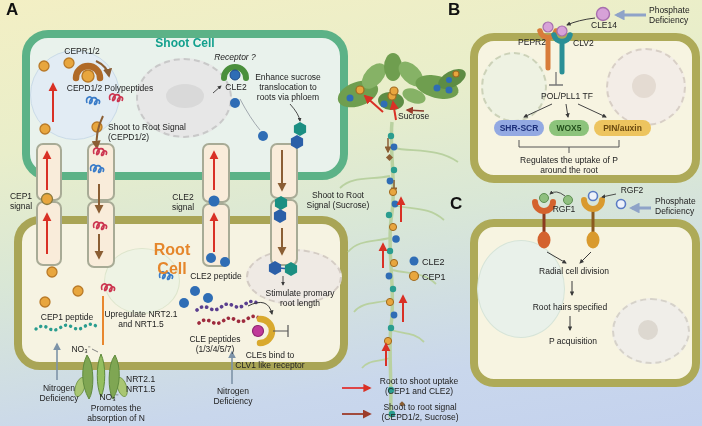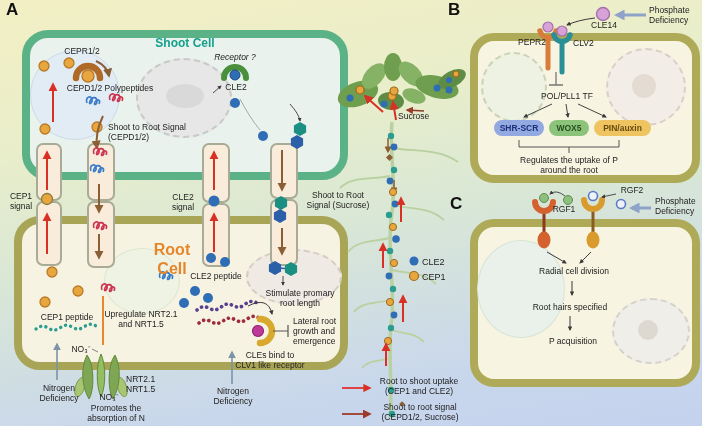--- a/index.html
+++ b/index.html
@@ -291,20 +291,23 @@
   </svg>
 
   <div class="panel-letter" style="left:6px;top:0px;">A</div>
   <div class="lbl title-shoot" style="left:120px;top:36px;width:130px;">Shoot Cell</div>
   <div class="lbl" style="left:56px;top:46px;width:52px;">CEPR1/2</div>
   <div class="lbl" style="left:58px;top:83px;width:104px;">CEPD1/2 Polypeptides</div>
   <div class="lbl left" style="left:108px;top:122px;width:92px;">Shoot to Root Signal
 (CEPD1/2)</div>
   <div class="lbl" style="left:210px;top:52px;width:50px;font-style:italic;">Receptor ?</div>
   <div class="lbl" style="left:214px;top:82px;width:44px;">CLE2</div>
+  <div class="lbl" style="left:246px;top:72px;width:84px;">Enhance sucrose
+translocation to
+roots via phloem</div>
   <div class="lbl" style="left:2px;top:191px;width:38px;">CEP1
 signal</div>
   <div class="lbl" style="left:164px;top:192px;width:38px;">CLE2
 signal</div>
   <div class="lbl" style="left:294px;top:190px;width:88px;">Shoot to Root
 Signal (Sucrose)</div>
   <div class="lbl title-root" style="left:140px;top:241px;width:64px;">Root Cell</div>
   <div class="lbl" style="left:38px;top:312px;width:58px;">CEP1 peptide</div>
   <div class="lbl" style="left:102px;top:309px;width:78px;">Upregulate NRT2.1
 and NRT1.5</div>
@@ -312,25 +315,24 @@
   <div class="lbl left" style="left:126px;top:374px;width:36px;">NRT2.1
 NRT1.5</div>
   <div class="lbl" style="left:96px;top:392px;width:26px;">NO₃⁻</div>
   <div class="lbl" style="left:78px;top:403px;width:76px;">Promotes the
 absorption of N</div>
   <div class="lbl" style="left:34px;top:383px;width:50px;">Nitrogen
 Deficiency</div>
   <div class="lbl" style="left:166px;top:271px;width:62px;padding-left:19px;">CLE2 peptide</div>
   <div class="lbl" style="left:258px;top:288px;width:84px;">Stimulate promary
 root length</div>
+  <div class="lbl" style="left:184px;top:334px;width:62px;">CLE peptides
+(1/3/4/5/7)</div>
   <div class="lbl" style="left:234px;top:350px;width:72px;">CLEs bind to
 CLV1 like receptor</div>
-  <div class="lbl left" style="left:293px;top:316px;width:56px;">Lateral root
-growth and
-emergence</div>
   <div class="lbl" style="left:208px;top:386px;width:50px;">Nitrogen
 Deficiency</div>
   <div class="lbl left" style="left:398px;top:111px;width:44px;">Sucrose</div>
   <div class="lbl left" style="left:422px;top:257px;width:30px;font-size:9px;">CLE2</div>
   <div class="lbl left" style="left:422px;top:272px;width:30px;font-size:9px;">CEP1</div>
   <div class="lbl" style="left:376px;top:376px;width:86px;">Root to shoot uptake
 (CEP1 and CLE2)</div>
   <div class="lbl" style="left:374px;top:402px;width:92px;">Shoot to root signal
 (CEPD1/2, Sucrose)</div>
 

